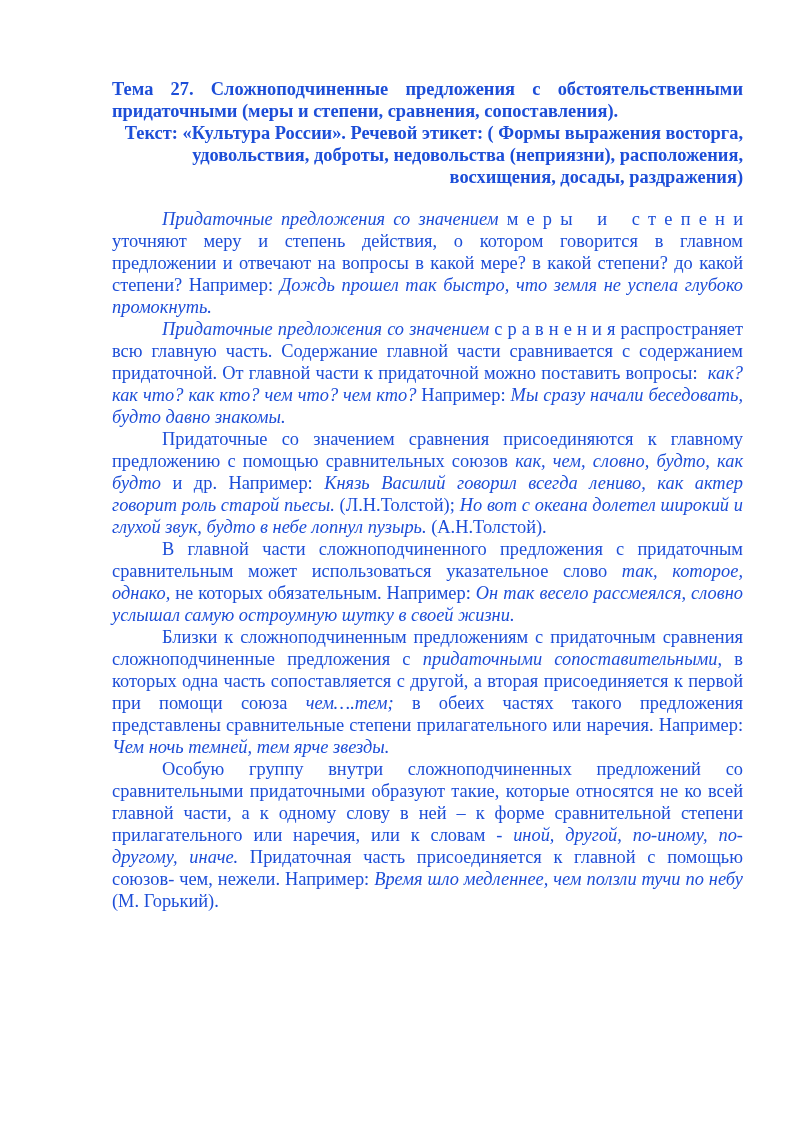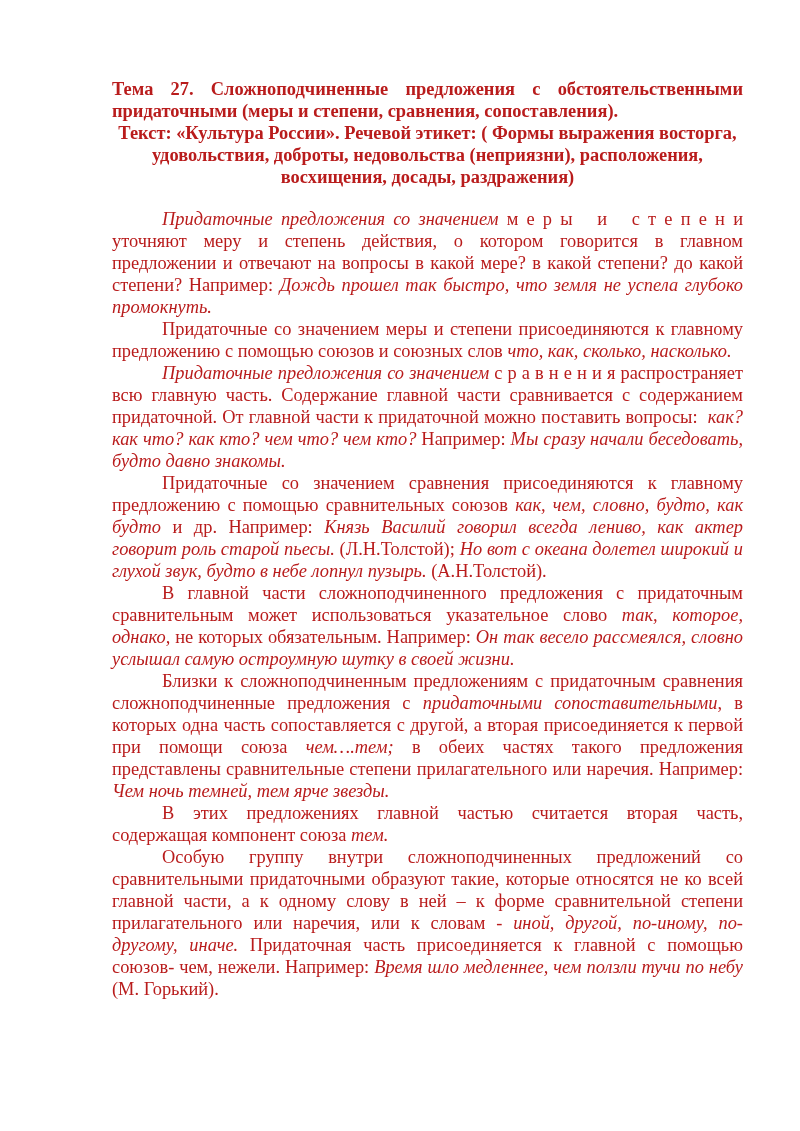--- a/index.html
+++ b/index.html
@@ -8,54 +8,52 @@
     background: #ffffff;
   }
   .page {
     position: relative;
     width: 800px;
     height: 1131px;
     background: #ffffff;
     box-sizing: border-box;
     padding: 78px 57px 40px 112px;
     font-family: "Liberation Serif", "DejaVu Serif", serif;
-    color: #b91c1c;
+    color: #1d4ed8;
     overflow: hidden;
   }
   p {
     margin: 0;
     font-size: 18.4px;
     line-height: 22px;
     text-align: justify;
   }
   .doc-title {
     font-weight: bold;
     text-align: justify;
   }
   .doc-subtitle {
     font-weight: bold;
-    text-align: center;
+    text-align: right;
     margin-bottom: 20px;
   }
   .body-para {
     text-indent: 50px;
   }
   .b { font-weight: normal; }
   .i { font-style: italic; }
   .sp { white-space: pre-wrap; }
 </style>
 </head>
 <body>
 
 <div class="page">
   <p class="doc-title">Тема 27. Сложноподчиненные предложения с обстоятельственными придаточными (меры и степени, сравнения, сопоставления).</p>
   <p class="doc-subtitle">Текст: «Культура России». Речевой этикет: ( Формы выражения восторга, удовольствия, доброты, недовольства (неприязни), расположения, восхищения, досады, раздражения)</p>
   <div id="doc-body">
       <p class="body-para"><span class="b i">Придаточные предложения со значением </span><span class="b sp">м е р ы   и   с т е п е н и</span><span> уточняют меру и степень действия, о котором говорится в главном предложении и отвечают на вопросы </span><span class="b">в какой мере? в какой степени? до какой степени? Например: </span><span class="i">Дождь прошел так быстро, </span><span class="b i">что земля не успела глубоко промокнуть.</span></p>
-      <p class="body-para"><span>Придаточные со значением меры и степени присоединяются к главному предложению с помощью союзов и союзных слов </span><span class="b i">что, как, сколько, насколько.</span></p>
       <p class="body-para"><span class="b i">Придаточные предложения со значением </span><span class="b sp">с р а в н е н и я</span><span class="sp"> распространяет всю главную часть. Содержание главной части сравнивается с содержанием придаточной. От главной части к придаточной можно поставить вопросы:  </span><span class="b i">как? как что? как кто? чем что? чем кто? </span><span class="b">Например: </span><span class="i">Мы сразу начали беседовать, будто давно знакомы.</span></p>
       <p class="body-para"><span>Придаточные со значением сравнения присоединяются к главному предложению с помощью сравнительных союзов </span><span class="b i">как, чем, словно, будто, как будто</span><span class="b"> и др. Например: </span><span class="i">Князь Василий говорил всегда лениво, </span><span class="b i">как</span><span class="i"> актер говорит роль старой пьесы.</span><span> (Л.Н.Толстой); </span><span class="i">Но вот с океана долетел широкий и глухой звук, </span><span class="b i">будто</span><span class="i"> в небе лопнул пузырь.</span><span> (А.Н.Толстой).</span></p>
       <p class="body-para"><span>В главной части сложноподчиненного предложения с придаточным сравнительным может использоваться указательное слово </span><span class="b i">так, которое, однако,</span><span> не которых обязательным. </span><span class="b">Например: </span><span class="i">Он так весело рассмеялся, словно услышал самую остроумную шутку в своей жизни.</span></p>
       <p class="body-para"><span>Близки к сложноподчиненным предложениям с придаточным сравнения сложноподчиненные предложения с </span><span class="b i">придаточными сопоставительными</span><span>, в которых одна часть сопоставляется с другой, а вторая присоединяется к первой при помощи союза </span><span class="b i">чем….тем;</span><span> в обеих частях такого предложения представлены сравнительные степени прилагательного или наречия. </span><span class="b">Например: </span><span class="i">Чем ночь темней, тем ярче звезды.</span></p>
-      <p class="body-para"><span>В этих предложениях главной частью считается вторая часть, содержащая компонент союза </span><span class="b i">тем.</span></p>
       <p class="body-para"><span>Особую группу внутри сложноподчиненных предложений со сравнительными придаточными образуют такие, которые относятся не ко всей главной части, а к одному слову в ней – к форме сравнительной степени прилагательного или наречия, или к словам - </span><span class="b i">иной, другой, по-иному, по-другому, иначе.</span><span> Придаточная часть присоединяется к главной с помощью союзов- чем, нежели. </span><span class="b">Например: </span><span class="i">Время шло медленнее, чем ползли тучи по небу</span><span> (М. Горький).</span></p>
     </div>
 </div>
 
 </body></html>

